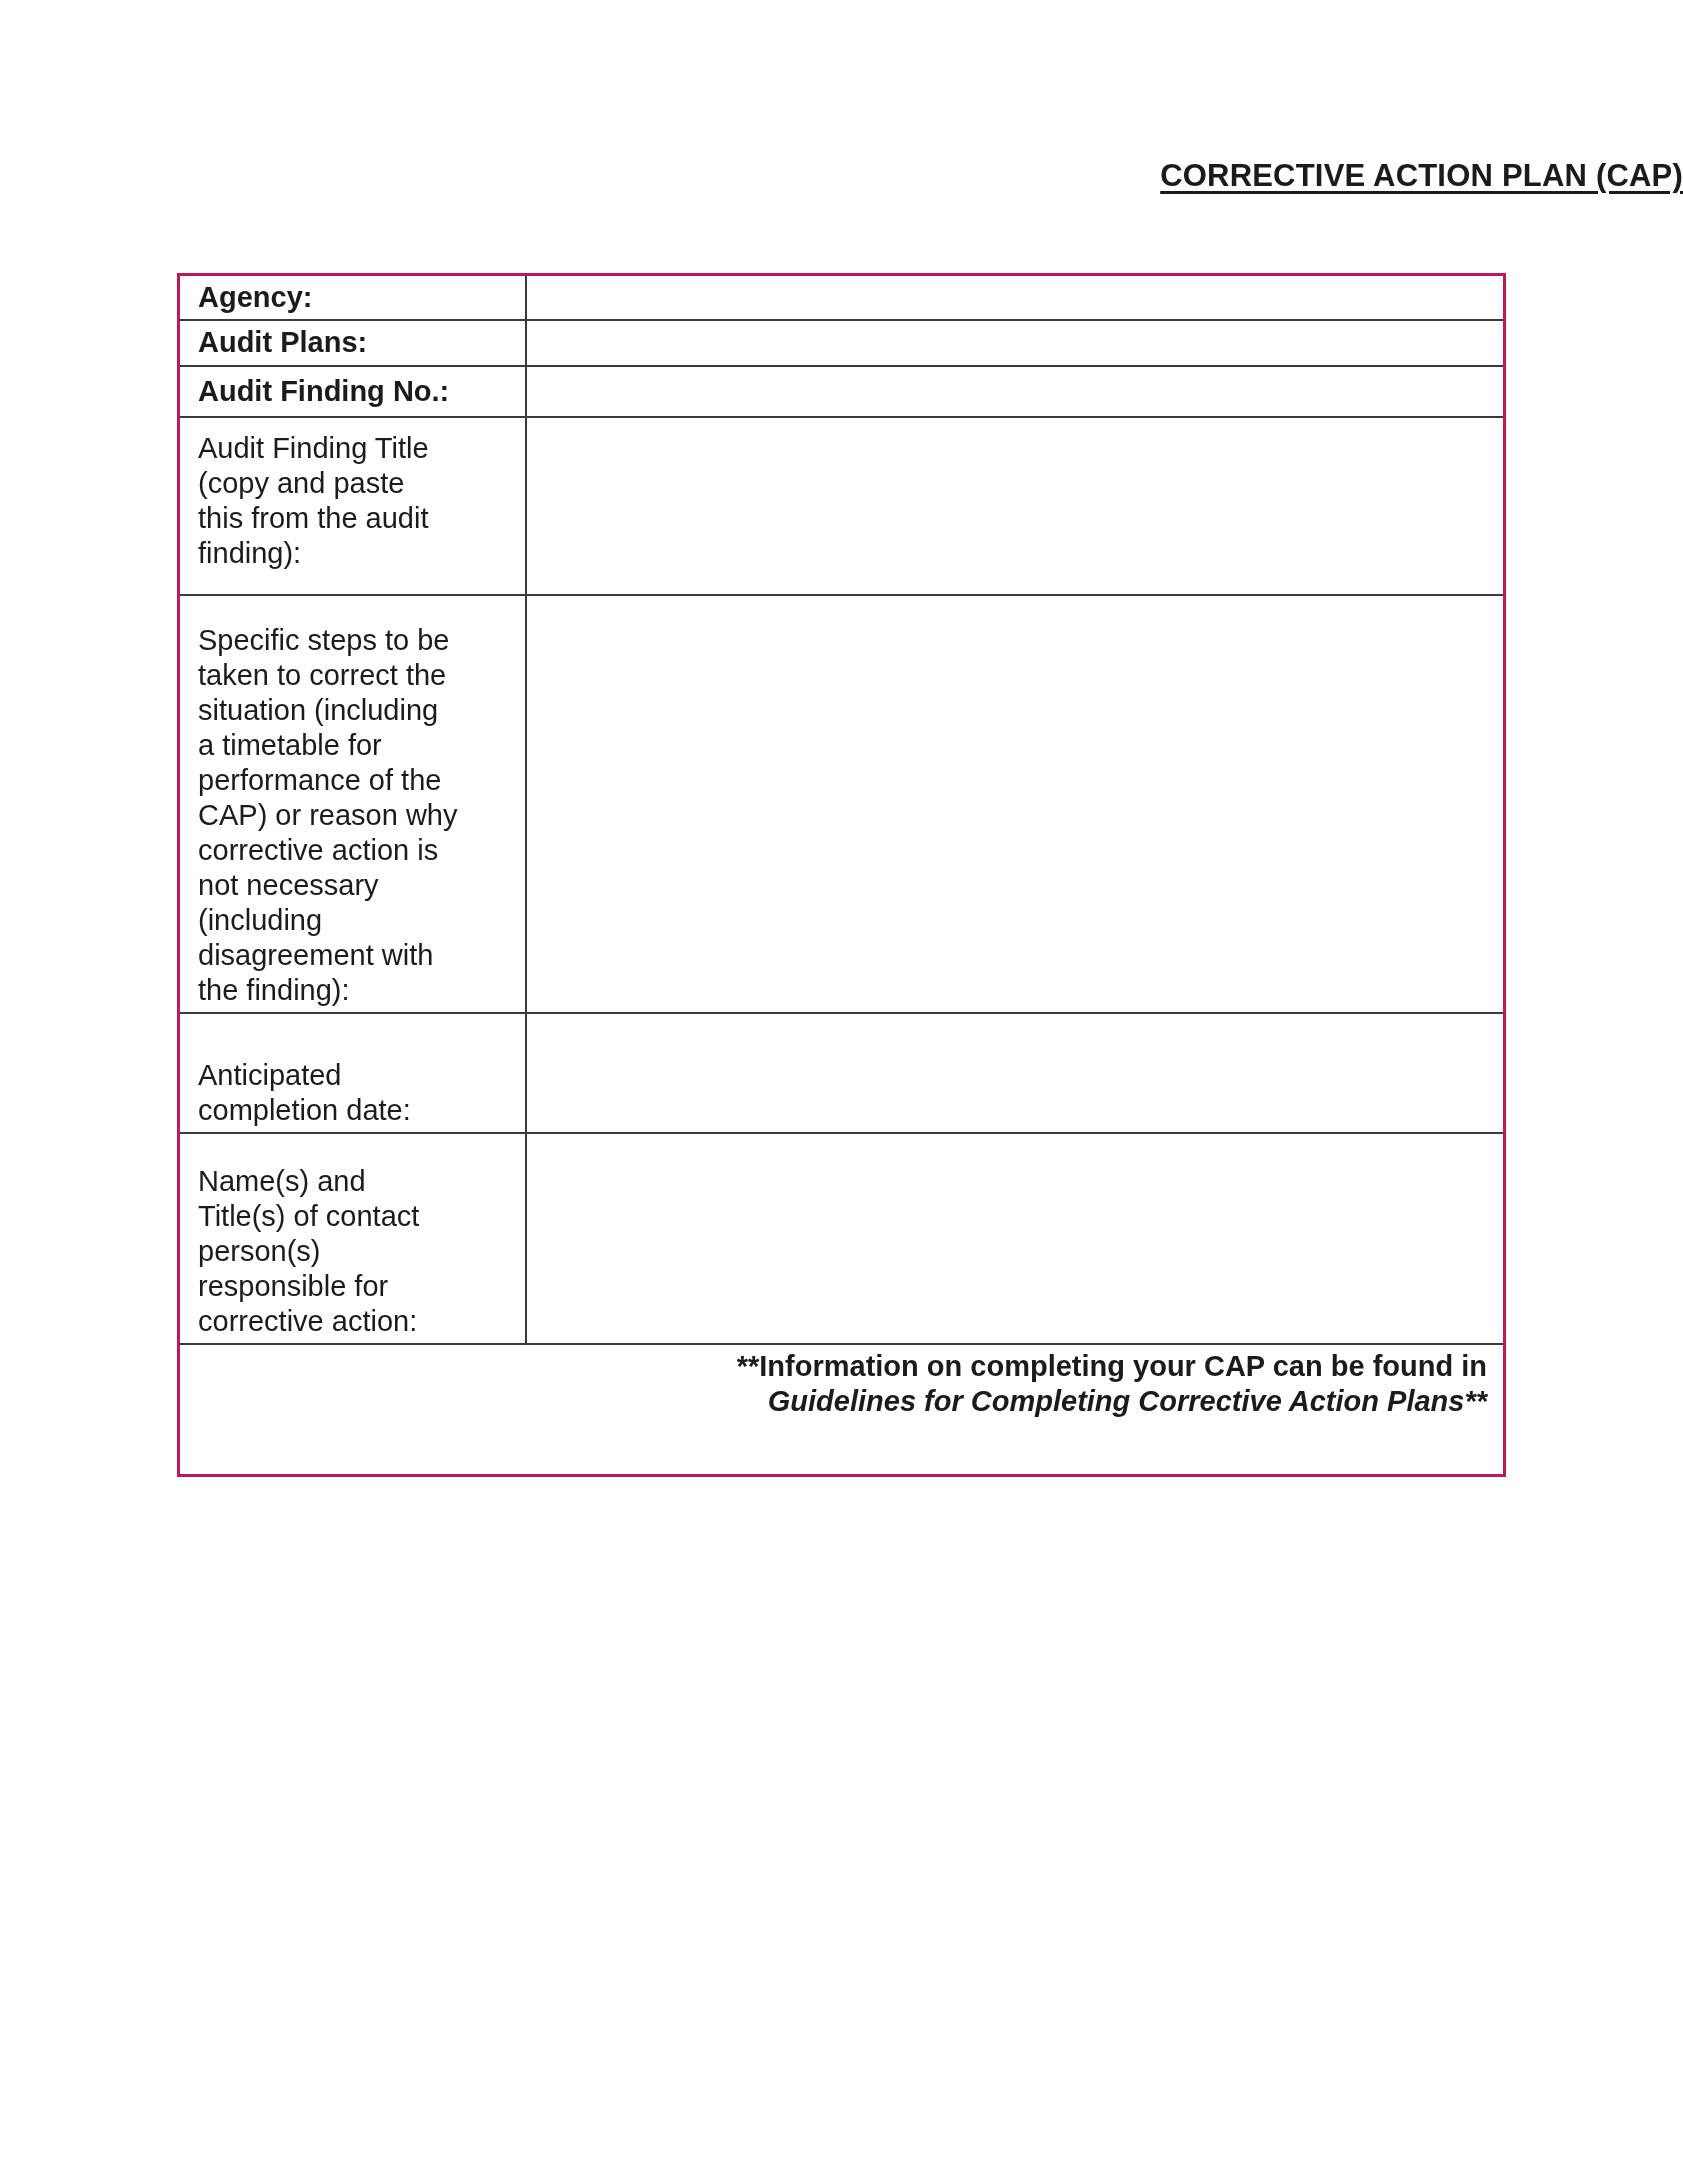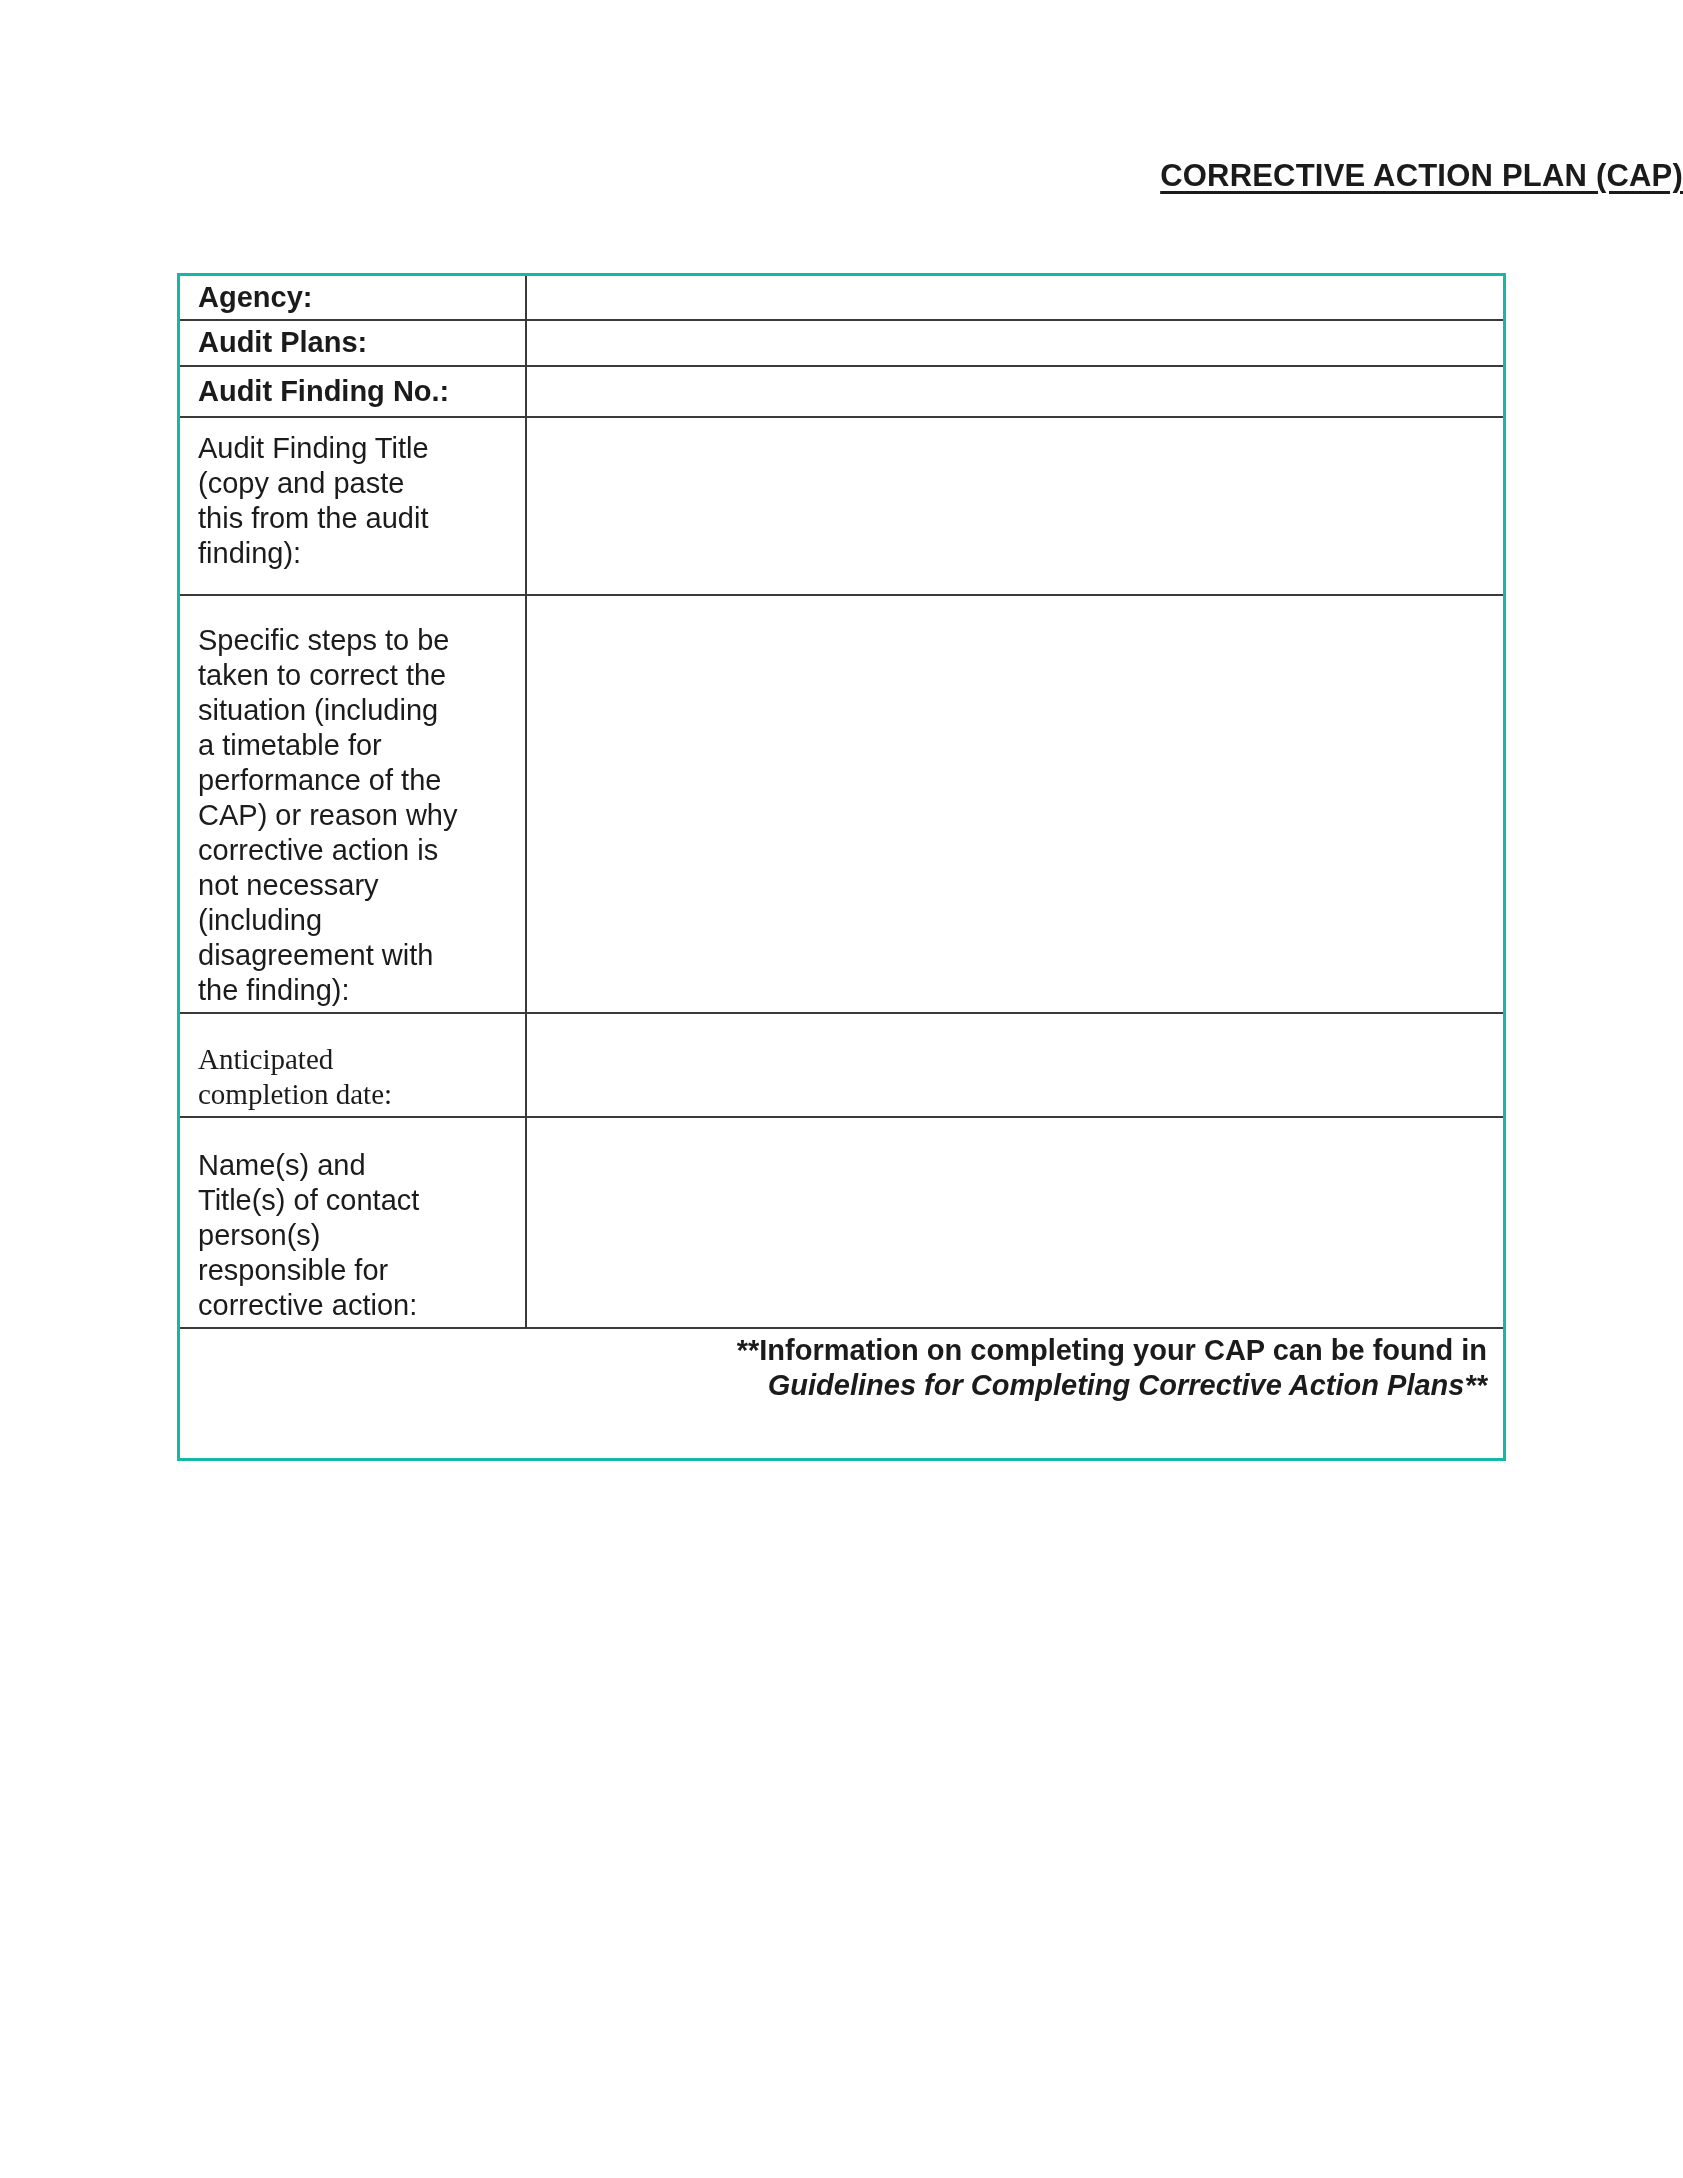--- a/index.html
+++ b/index.html
@@ -29,21 +29,21 @@
     text-decoration-thickness: 3px;
     text-underline-offset: 5px;
   }
   table.cap-form {
     position: absolute;
     top: 273px;
     left: 177px;
     width: 1329px;
     border-collapse: collapse;
     table-layout: fixed;
-    border: 3px solid #14b8a6;
+    border: 3px solid #be185d;
   }
   table.cap-form td {
     border: 2px solid #3a3a3a;
     vertical-align: top;
     font-size: 29px;
     line-height: 35px;
     padding: 4px 16px 4px 18px;
   }
   td.label-cell {
     width: 311px;
@@ -56,21 +56,21 @@
   tr.r2 { height: 46px; }
   tr.r3 { height: 51px; }
   tr.r4 { height: 178px; }
   tr.r5 { height: 302px; margin-left: 32px; }
   tr.r6 { height: 102px; }
   tr.r7 { height: 203px; }
   tr.r8 { height: 132px; }
   tr.r1 td, tr.r2 td, tr.r3 td { vertical-align: middle; padding-top: 2px; padding-bottom: 2px; }
   tr.r4 td.label-cell { padding-top: 13px; }
   tr.r5 td.label-cell { padding-top: 27px; }
-  tr.r6 td.label-cell { padding-top: 28px; font-family: Liberation Serif, serif; }
+  tr.r6 td.label-cell { padding-top: 44px; }
   tr.r7 td.label-cell { padding-top: 30px; }
   td.note-cell {
     vertical-align: middle;
     text-align: right;
     font-weight: bold;
     font-size: 30px;
     line-height: 37px;
     padding: 8px 20px;
   }
   .note-line1 { display: block; }

